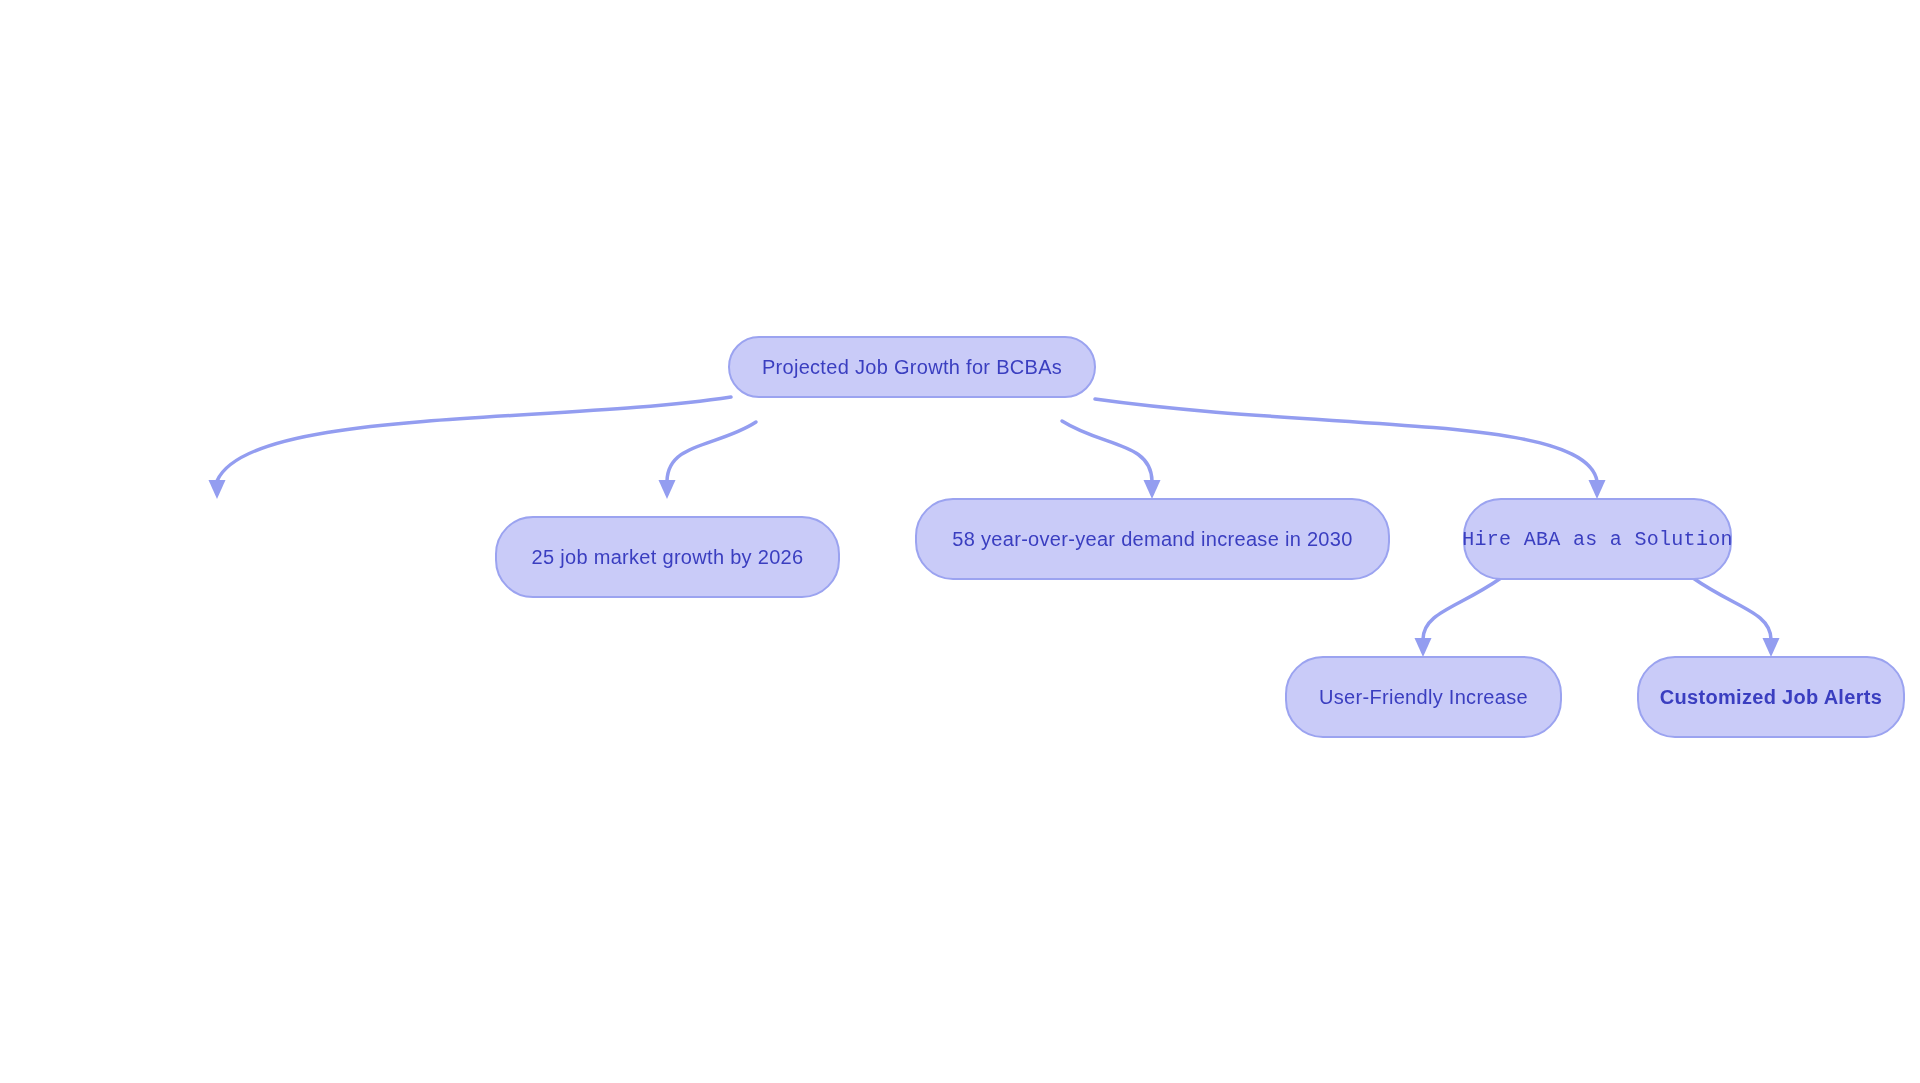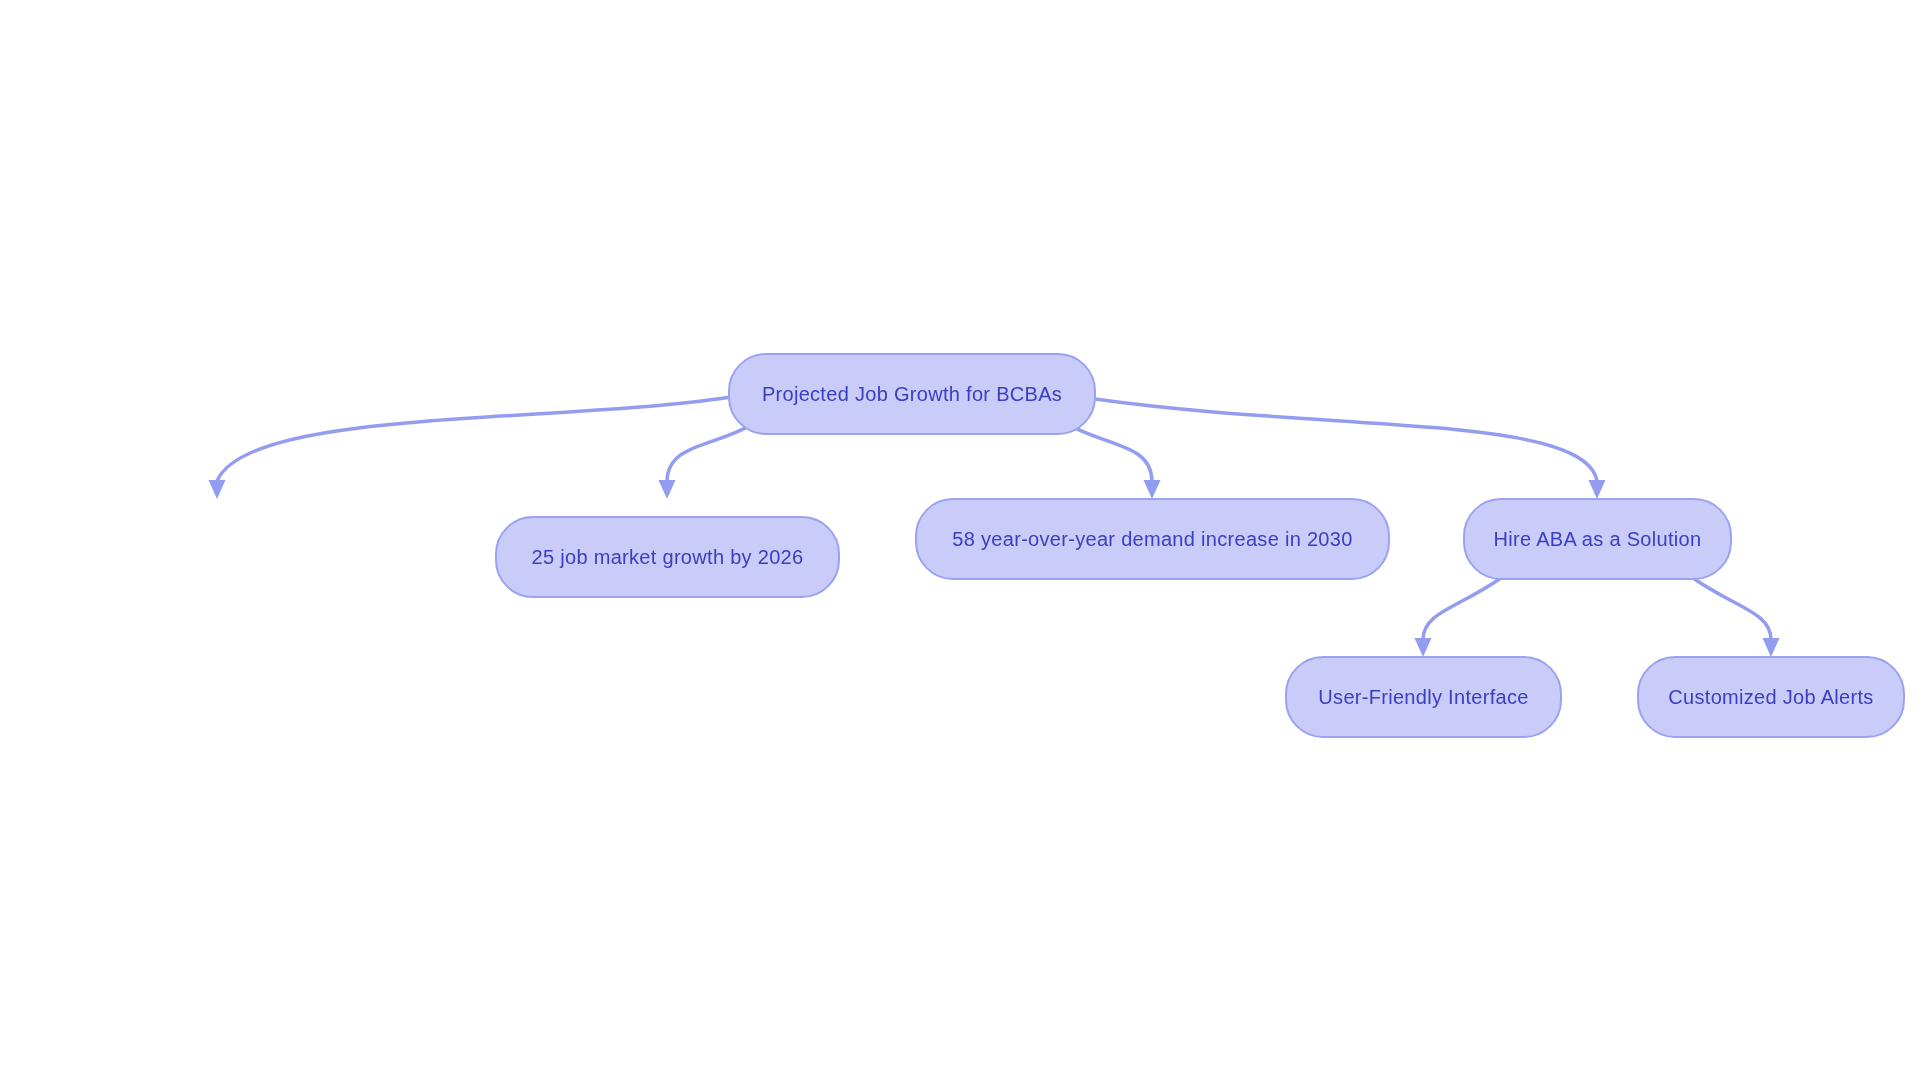--- a/index.html
+++ b/index.html
@@ -73,38 +73,38 @@
     <path d="M 1095 399 C 1330 432, 1585 414, 1597 481"></path>
     <polygon points="1588.5,480 1605.5,480 1597,499"></polygon>
 
     <path d="M 1501 578 C 1458 608, 1424 612, 1423 639"></path>
     <polygon points="1414.5,638 1431.5,638 1423,657"></polygon>
 
     <path d="M 1693 578 C 1736 608, 1770 612, 1771 639"></path>
     <polygon points="1762.5,638 1779.5,638 1771,657"></polygon>
   </svg>
 
-  <div class="node" style="left:728px; top:353px; width:368px; height:82px;">
+  <div class="node" style="left:728px; top:336px; width:368px; height:62px;">
     <span>Projected Job Growth for BCBAs</span>
   </div>
 
 
   <div class="node" style="left:495px; top:516px; width:345px; height:82px;">
     <span>25 job market growth by 2026</span>
   </div>
 
   <div class="node" style="left:915px; top:498px; width:475px; height:82px;">
     <span>58 year-over-year demand increase in 2030</span>
   </div>
 
-  <div class="node" style="left:1463px; top:498px; width:269px; height:82px;">
+  <div class="node" style="left:1463px; top:498px; width:269px; height:82px;font-family:Liberation Mono, monospace;">
     <span>Hire ABA as a Solution</span>
   </div>
 
   <div class="node" style="left:1285px; top:656px; width:277px; height:82px;">
-    <span>User-Friendly Interface</span>
+    <span>User-Friendly Increase</span>
   </div>
 
-  <div class="node" style="left:1637px; top:656px; width:268px; height:82px;">
+  <div class="node" style="left:1637px; top:656px; width:268px; height:82px;font-weight:bold;">
     <span>Customized Job Alerts</span>
   </div>
 
 </div>
 
 </body></html>

